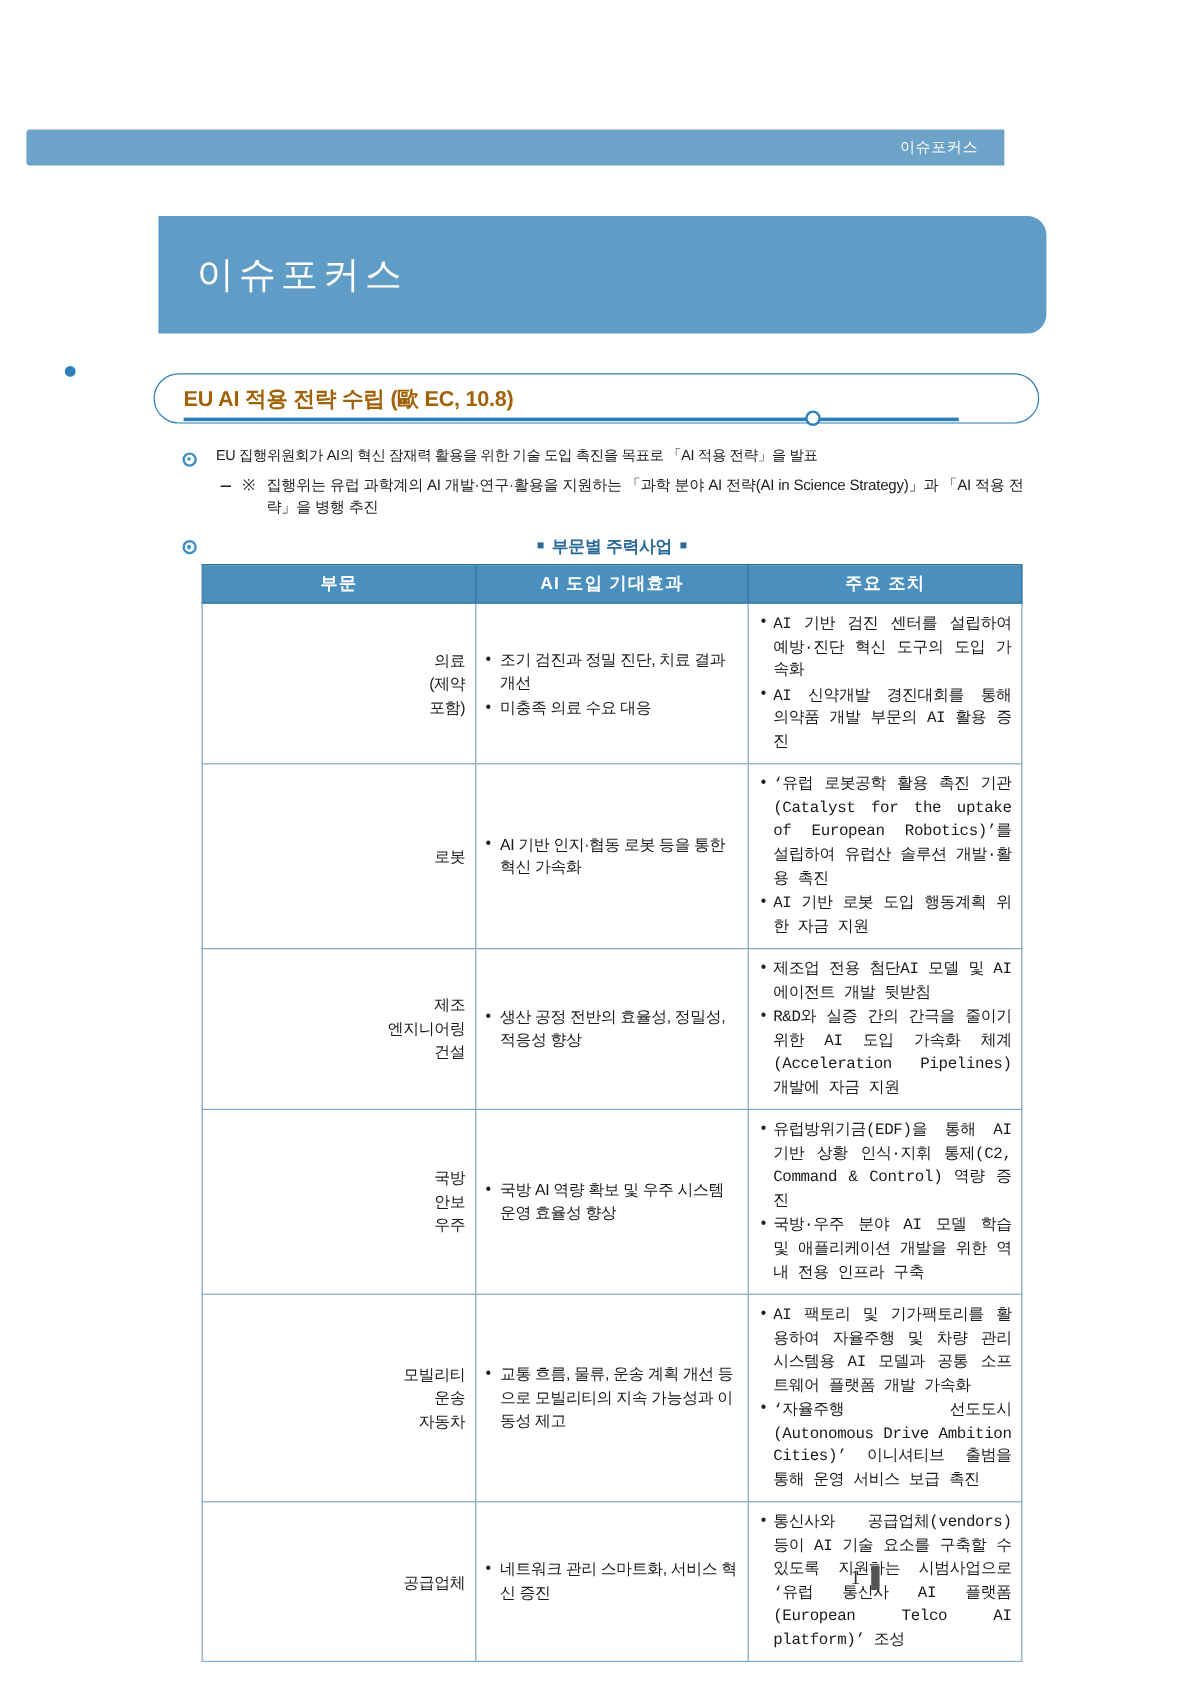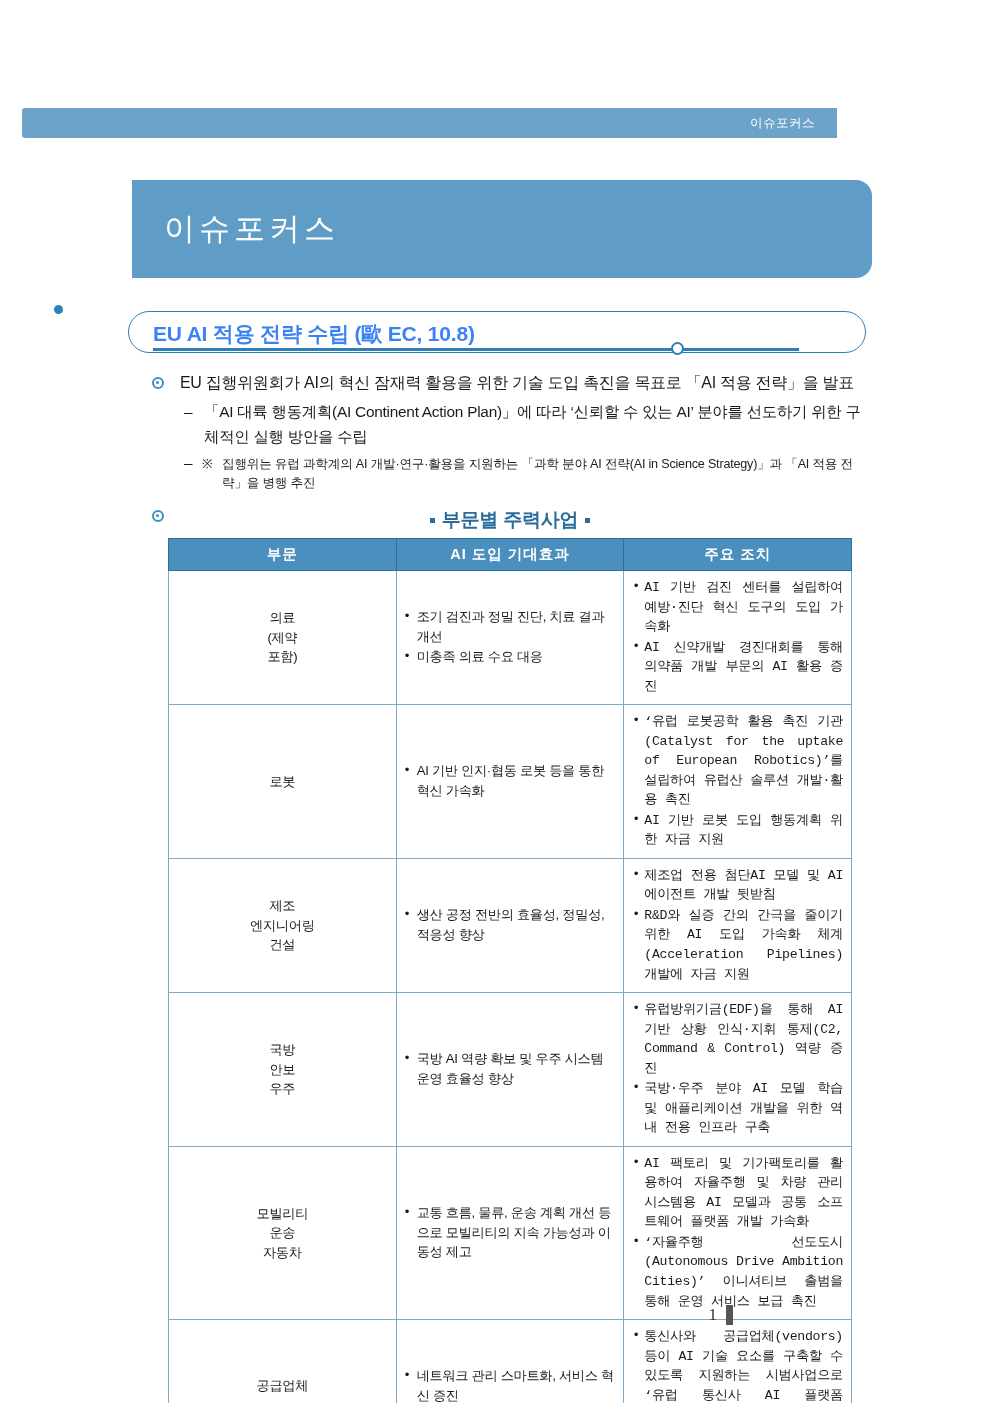--- a/index.html
+++ b/index.html
@@ -70,23 +70,23 @@
     width: 738px;
     height: 42px;
     border: 1.6px solid #2d7fb8;
     border-radius: 21px;
     box-sizing: border-box;
   }
   .section-head .sh-text {
     position: absolute;
     left: 24px;
     top: 8px;
-    font-size: 21px;
+    font-size: 18px;
     font-weight: bold;
-    color: #3b82f6;
+    color: #a16207;
     letter-spacing: -0.2px;
   }
   .sh-underline {
     position: absolute;
     left: 24px;
     top: 36px;
     width: 646px;
     height: 2.5px;
     background: #2d7fb8;
   }
@@ -114,21 +114,21 @@
   
   .content {
     position: absolute;
     left: 148px;
     top: 370px;
     width: 724px;
   }
   .bullet-l1 {
     position: relative;
     padding-left: 32px;
-    font-size: 16px;
+    font-size: 12px;
     line-height: 1.62;
     margin-bottom: 4px;
     letter-spacing: -0.3px;
   }
   .bullet-l1 .marker {
     position: absolute;
     left: 4px;
     top: 7px;
     width: 12px;
     height: 12px;
@@ -174,21 +174,21 @@
   .note .star {
     position: absolute;
     left: 54px;
     top: 0;
     font-size: 12.6px;
   }
 
   
   .table-caption {
     text-align: center;
-    font-size: 19px;
+    font-size: 14px;
     color: #2a6b9a;
     font-weight: bold;
     margin: 14px 0 5px 0;
     letter-spacing: -0.2px;
   }
   .table-caption .sq {
     display: inline-block;
     width: 5px;
     height: 5px;
     background: #2a6b9a;
@@ -214,21 +214,21 @@
   table.flagship td {
     border: 1px solid #7fa8c4;
     vertical-align: middle;
     padding: 7px 8px;
     font-size: 13.2px;
     line-height: 1.48;
     letter-spacing: -0.3px;
   }
   td.col-sector {
     width: 104px;
-    text-align: center;
+    text-align: right;
     font-weight: normal;
   }
   td.col-effect {
     width: 186px;
   }
   td.col-measure {
     width: 394px;
   }
   .li {
     position: relative;
@@ -285,21 +285,20 @@
 
   <div class="content">
 
     <div class="bullet-l1">
       <span class="marker"></span>
       <span>EU 집행위원회가 AI의 혁신 잠재력 활용을 위한 기술 도입 촉진을 목표로 「AI 적용 전략」을 발표</span>
     </div>
 
     <div class="bullet-l2">
       <span class="dash">–</span>
-      <span>「AI 대륙 행동계획(AI Continent Action Plan)」에 따라 ‘신뢰할 수 있는 AI’ 분야를 선도하기 위한 구체적인 실행 방안을 수립</span>
     </div>
 
     <div class="bullet-l2">
       <span class="dash">–</span>
     </div>
 
     <div class="note">
       <span class="star">※</span>
       <span>집행위는 유럽 과학계의 AI 개발·연구·활용을 지원하는 「과학 분야 AI 전략(AI in Science Strategy)」과 「AI 적용 전략」을 병행 추진</span>
     </div>

